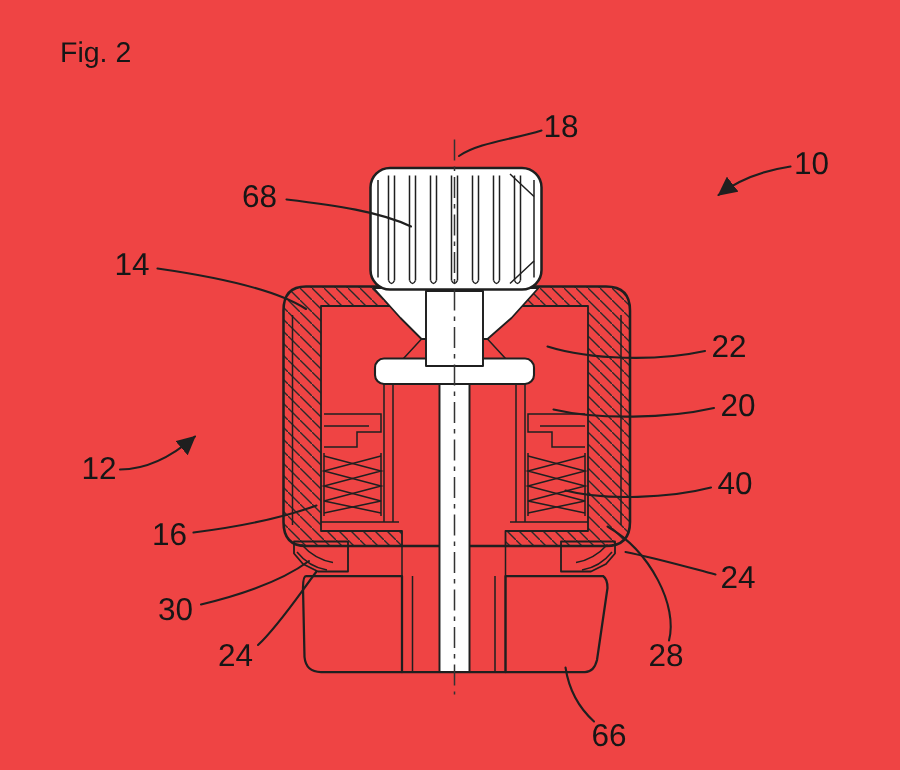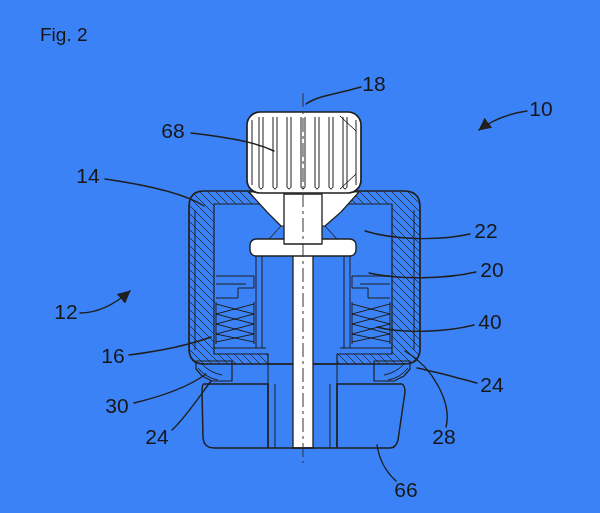--- a/index.html
+++ b/index.html
@@ -1,16 +1,16 @@
 <!DOCTYPE html>
 <html><head>
 <meta charset="utf-8">
 <style>
   html,body{margin:0;padding:0;background:#ffffff;}
-  .page{position:relative;width:600px;height:513px;background:#3b82f6;overflow:hidden;
+  .page{position:relative;width:600px;height:513px;background:#ef4444;overflow:hidden;
         font-family:"Liberation Sans",sans-serif;}
   svg{display:block;}
   .part{stroke:#1f1f1f;stroke-width:1.4;fill:none;stroke-linecap:round;stroke-linejoin:round;}
   .thin{stroke:#1f1f1f;stroke-width:1;fill:none;}
   .white{fill:#ffffff;}
   .leader{stroke:#1f1f1f;stroke-width:1.4;fill:none;stroke-linecap:round;}
   .reflabel{font-family:"Liberation Sans",sans-serif;font-size:21px;fill:#161616;}
   .figlabel{font-family:"Liberation Sans",sans-serif;font-size:19px;fill:#161616;}
 </style>
 </head>

